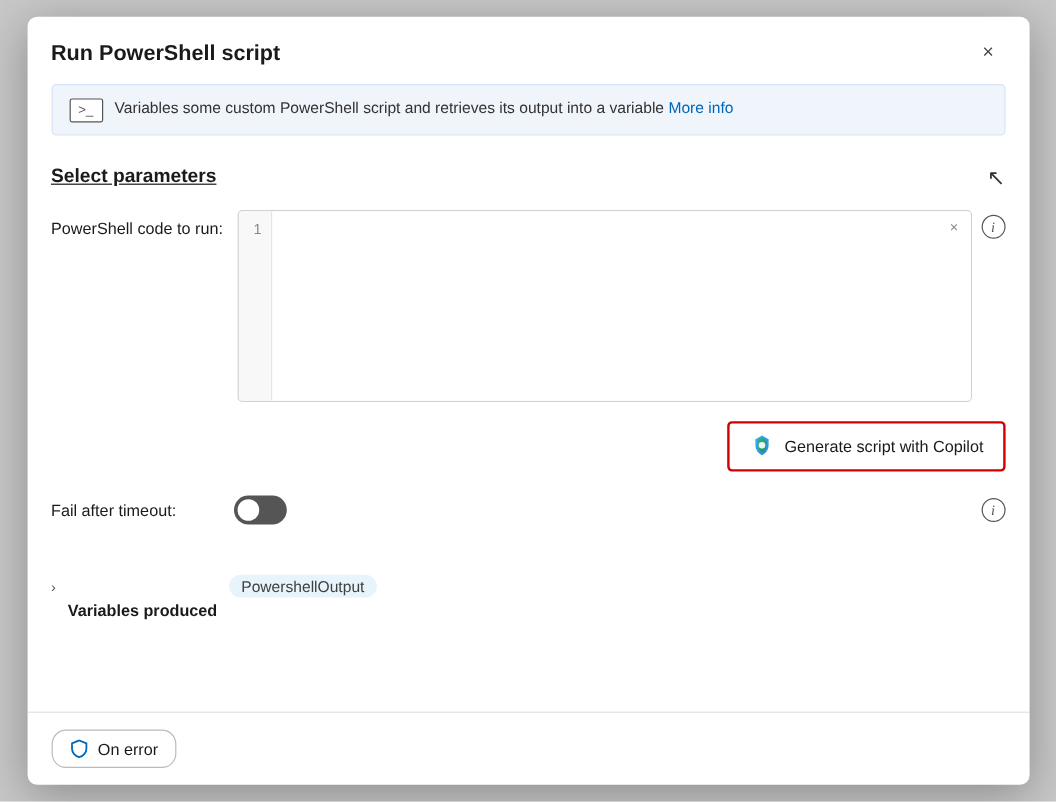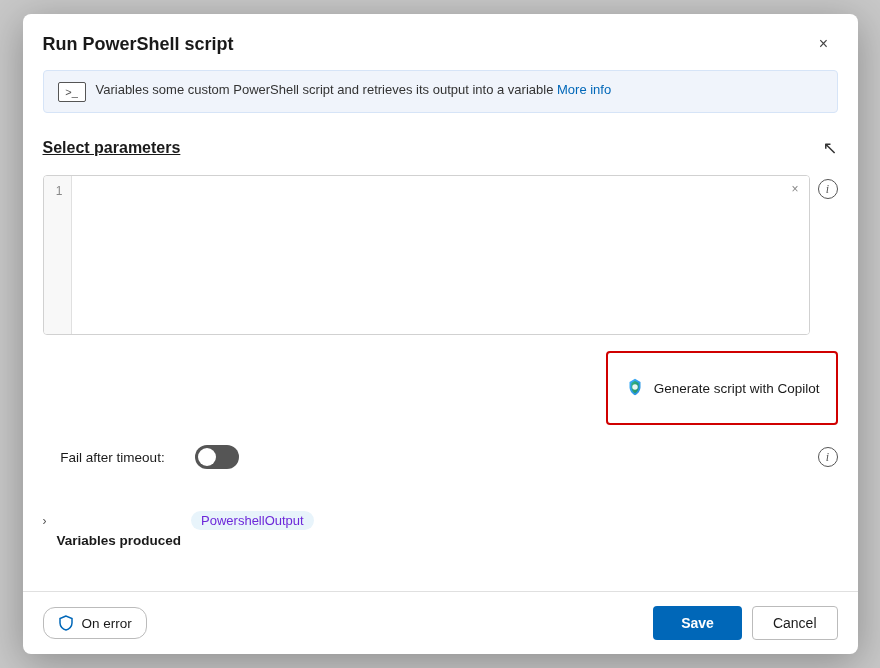--- a/index.html
+++ b/index.html
@@ -217,40 +217,39 @@
       margin-left: 152px;
     }
 
     .generate-btn {
       display: flex;
       align-items: center;
       gap: 8px;
       border: 2px solid #d00000;
       border-radius: 4px;
       background: white;
-      padding: 24px 16px;
+      padding: 8px 16px;
       cursor: pointer;
       font-size: 13.5px;
       color: #1a1a1a;
       font-family: 'Segoe UI', Arial, sans-serif;
     }
 
     
     .toggle-row {
       display: flex;
       align-items: center;
       gap: 12px;
       margin-bottom: 24px;
     }
 
     .toggle-label {
       font-size: 13.5px;
       color: #1a1a1a;
       min-width: 140px;
-      text-align: center;
     }
 
     .toggle-area {
       display: flex;
       align-items: center;
       flex: 1;
       gap: 8px;
     }
 
     .toggle-switch {
@@ -307,21 +306,21 @@
 
     .variables-label {
       font-size: 13.5px;
       font-weight: 600;
       color: #1a1a1a;
       margin-top: 40px;
     }
 
     .variable-badge {
       background: #e8f4fb;
-      color: #6d28d9;
+      color: #404040;
       border-radius: 12px;
       padding: 2px 10px;
       font-size: 13px;
       cursor: pointer;
     }
 
     
     .footer {
       display: flex;
       align-items: center;
@@ -405,20 +404,21 @@
   </div>
 
   <div class="section-header">
     <span class="section-title">Select parameters</span>
     <span class="cursor-indicator">↖</span>
   </div>
 
   <div class="content">
 
     <div class="form-row">
+      <span class="form-label">PowerShell code to run:</span>
       <div class="code-editor-wrapper">
         <div class="code-editor">
           <div class="code-editor-inner">
             <div class="line-numbers">
               <span>1</span>
             </div>
             <textarea class="code-input" spellcheck="false" style=""></textarea>
           </div>
           <button class="clear-btn">×</button>
         </div>
@@ -468,19 +468,15 @@
   </div>
 
   <div class="footer">
     <button class="on-error-btn">
 
       <svg width="16" height="16" viewBox="0 0 16 16" fill="none">
         <path d="M8 1L2 3.5V8C2 11.3 4.7 14.3 8 15C11.3 14.3 14 11.3 14 8V3.5L8 1Z" stroke="#0067b8" stroke-width="1.5" fill="none"></path>
       </svg>
       <span>On error</span>
     </button>
-    <div class="footer-right">
-      <button class="save-btn">Save</button>
-      <button class="cancel-btn">Cancel</button>
-    </div>
   </div>
 
 </div>
 
 </body></html>

